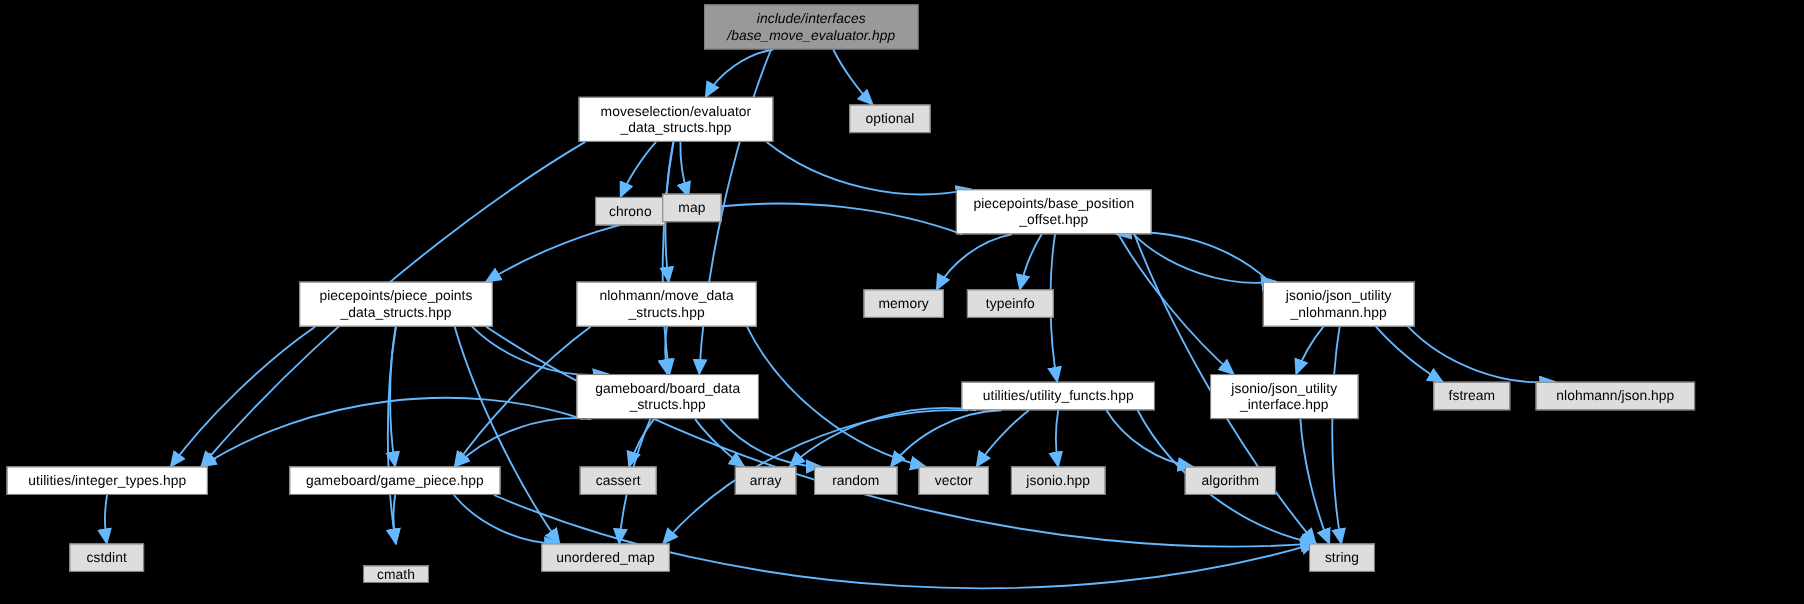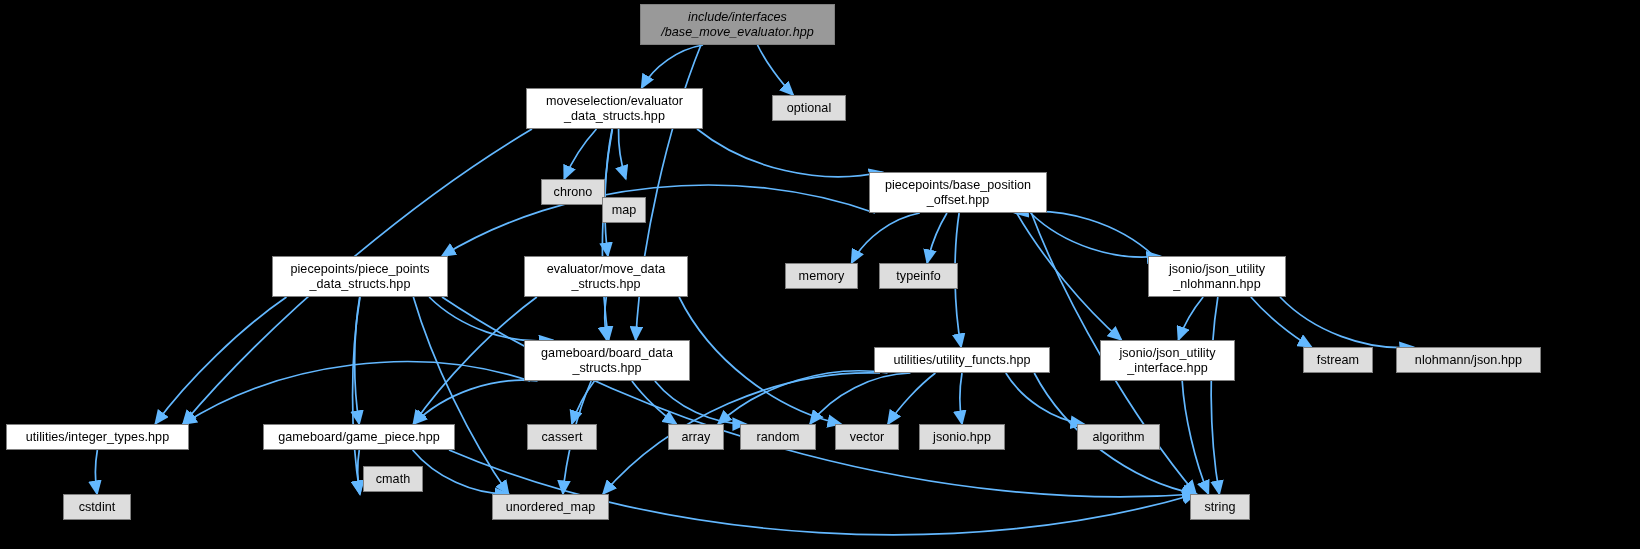--- a/index.html
+++ b/index.html
@@ -108,26 +108,26 @@
         <path d="M449,450 C668.3371707744424,544.0598507157179 967.1371707744423,561.6598507157179 1196,494" marker-end="url(#ah)"></path>
       </g>
   </svg>
   <div id="node-layer">
       <div class="node root" style="left: 640px; top: 4px; width: 195px; height: 41px; font-style: italic;"><span class="nlabel">include/interfaces
 /base_move_evaluator.hpp</span></div>
       <div class="node hdr" style="left: 526px; top: 88px; width: 177px; height: 41px;"><span class="nlabel">moveselection/evaluator
 _data_structs.hpp</span></div>
       <div class="node sys" style="left: 772px; top: 95px; width: 74px; height: 26px;"><span class="nlabel">optional</span></div>
       <div class="node sys" style="left: 518px; top: 179px; width: 64px; height: 26px; margin-left: 23px;"><span class="nlabel">chrono</span></div>
-      <div class="node sys" style="left: 602px; top: 197px; width: 44px; height: 26px;"><span class="nlabel">map</span></div>
+      <div class="node sys" style="left: 602px; top: 176px; width: 54px; height: 26px;"><span class="nlabel">map</span></div>
       <div class="node hdr" style="left: 869px; top: 172px; width: 178px; height: 41px;"><span class="nlabel">piecepoints/base_position
 _offset.hpp</span></div>
       <div class="node hdr" style="left: 272px; top: 256px; width: 176px; height: 41px;"><span class="nlabel">piecepoints/piece_points
 _data_structs.hpp</span></div>
-      <div class="node hdr" style="left: 524px; top: 256px; width: 164px; height: 41px;"><span class="nlabel">evaluator/move_data
+      <div class="node hdr" style="left: 524px; top: 256px; width: 164px; height: 41px;"><span class="nlabel">nlohmann/move_data
 _structs.hpp</span></div>
       <div class="node sys" style="left: 785px; top: 263px; width: 73px; height: 26px;"><span class="nlabel">memory</span></div>
       <div class="node sys" style="left: 879px; top: 263px; width: 79px; height: 26px;"><span class="nlabel">typeinfo</span></div>
       <div class="node hdr" style="left: 1148px; top: 256px; width: 138px; height: 41px;"><span class="nlabel">jsonio/json_utility
 _nlohmann.hpp</span></div>
       <div class="node hdr" style="left: 524px; top: 340px; width: 166px; height: 41px;"><span class="nlabel">gameboard/board_data
 _structs.hpp</span></div>
       <div class="node hdr" style="left: 874px; top: 347px; width: 176px; height: 26px;"><span class="nlabel">utilities/utility_functs.hpp</span></div>
       <div class="node hdr" style="left: 1100px; top: 340px; width: 135px; height: 41px;"><span class="nlabel">jsonio/json_utility
 _interface.hpp</span></div>
@@ -135,17 +135,17 @@
       <div class="node sys" style="left: 1396px; top: 347px; width: 145px; height: 26px;"><span class="nlabel">nlohmann/json.hpp</span></div>
       <div class="node hdr" style="left: 6px; top: 424px; width: 183px; height: 26px;"><span class="nlabel">utilities/integer_types.hpp</span></div>
       <div class="node hdr" style="left: 263px; top: 424px; width: 192px; height: 26px;"><span class="nlabel">gameboard/game_piece.hpp</span></div>
       <div class="node sys" style="left: 527px; top: 424px; width: 70px; height: 26px;"><span class="nlabel">cassert</span></div>
       <div class="node sys" style="left: 668px; top: 424px; width: 56px; height: 26px;"><span class="nlabel">array</span></div>
       <div class="node sys" style="left: 740px; top: 424px; width: 76px; height: 26px;"><span class="nlabel">random</span></div>
       <div class="node sys" style="left: 835px; top: 424px; width: 64px; height: 26px;"><span class="nlabel">vector</span></div>
       <div class="node sys" style="left: 919px; top: 424px; width: 86px; height: 26px;"><span class="nlabel">jsonio.hpp</span></div>
       <div class="node sys" style="left: 1077px; top: 424px; width: 83px; height: 26px;"><span class="nlabel">algorithm</span></div>
       <div class="node sys" style="left: 63px; top: 494px; width: 68px; height: 26px;"><span class="nlabel">cstdint</span></div>
-      <div class="node sys" style="left: 330px; top: 466px; width: 60px; height: 26px; margin-left: 33px;"><span class="nlabel">cmath</span></div>
+      <div class="node sys" style="left: 330px; top: 514px; width: 60px; height: 16px;"><span class="nlabel">cmath</span></div>
       <div class="node sys" style="left: 492px; top: 494px; width: 117px; height: 26px;"><span class="nlabel">unordered_map</span></div>
       <div class="node sys" style="left: 1190px; top: 494px; width: 60px; height: 26px;"><span class="nlabel">string</span></div>
     </div>
 </div>
 
 </body></html>

